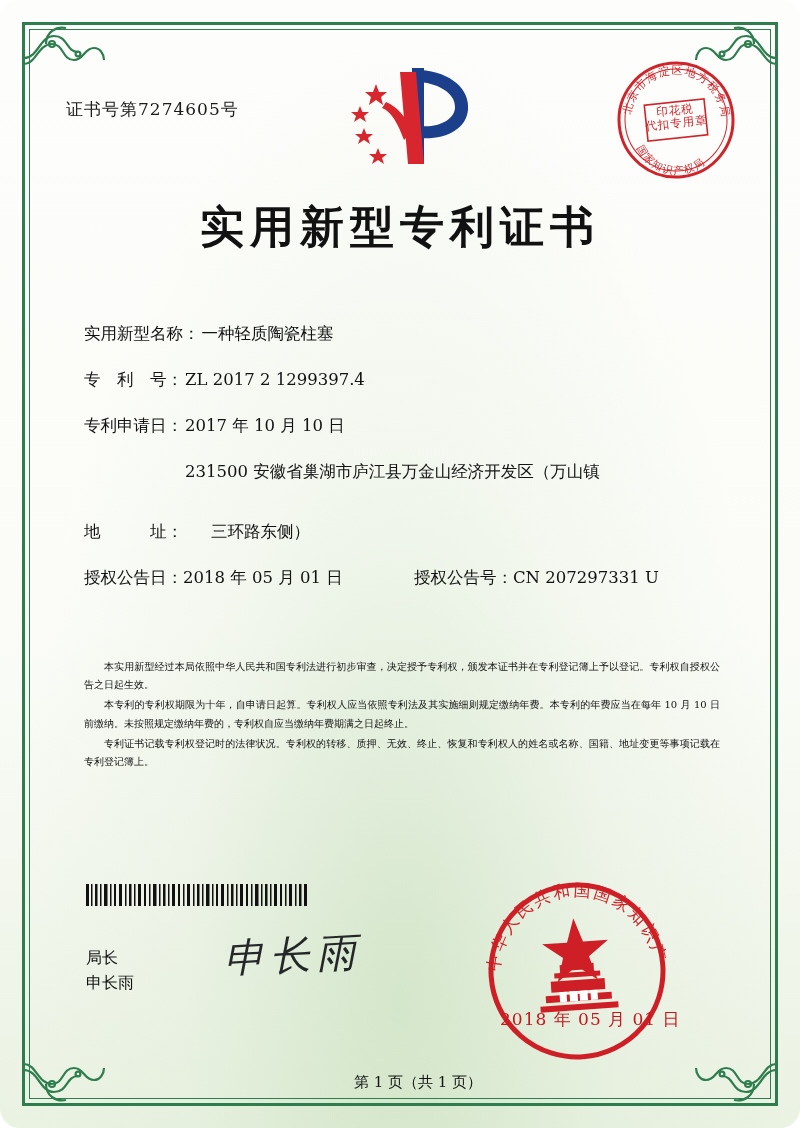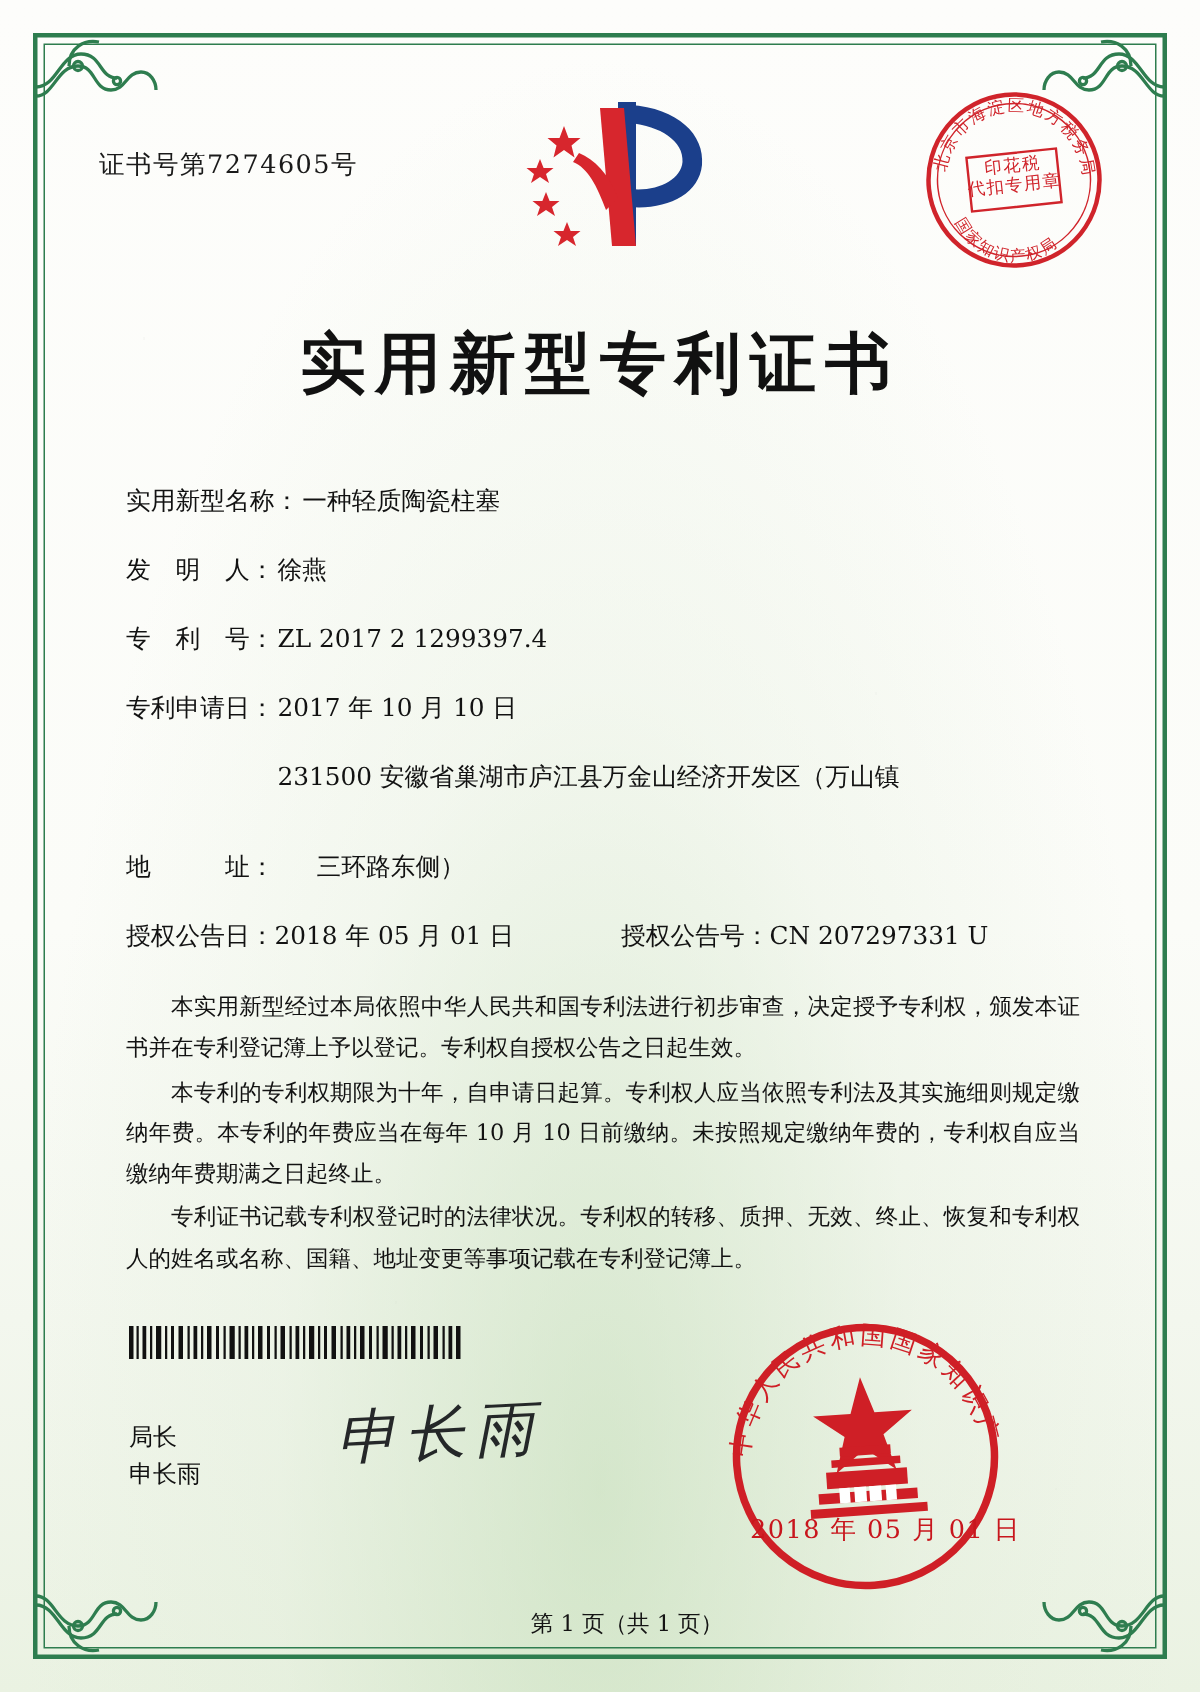--- a/index.html
+++ b/index.html
@@ -15,20 +15,21 @@
   }
 
   .page {
     position: relative;
     width: 800px;
     height: 1128px;
     background:
       radial-gradient(ellipse at 50% 88%, rgba(190, 218, 178, 0.55) 0%, rgba(220, 234, 212, 0.28) 38%, rgba(255,255,255,0) 68%),
       linear-gradient(to bottom, #fdfdfb 0%, #fbfcf8 55%, #f3f7ee 78%, #eaf2e2 100%);
     overflow: hidden;
+    border-radius: 20px;
   }
 
   
   .paper-noise {
     position: absolute;
     inset: 0;
     background-image:
       radial-gradient(circle at 12% 20%, rgba(0,0,0,0.018) 0 1px, rgba(0,0,0,0) 1px),
       radial-gradient(circle at 73% 41%, rgba(0,0,0,0.015) 0 1px, rgba(0,0,0,0) 1px),
       radial-gradient(circle at 33% 77%, rgba(0,0,0,0.012) 0 1px, rgba(0,0,0,0) 1px),
@@ -82,21 +83,21 @@
     letter-spacing: 1px;
     color: #1a1a1a;
     font-family: "DejaVu Serif", "Liberation Serif", serif;
     white-space: nowrap;
   }
 
   
   .doc-title {
     position: absolute;
     left: 0; right: 0;
-    top: 213px;
+    top: 198px;
     text-align: center;
     font-size: 44px;
     letter-spacing: 6px;
     font-weight: bold;
     color: #111;
     font-family: "DejaVu Serif", "Liberation Serif", serif;
   }
 
   
   .fields {
@@ -136,21 +137,21 @@
   }
   .grant-left { flex: 0 0 330px; white-space: pre; }
   .grant-right { flex: 1 1 auto; white-space: pre; }
 
   
   .body-text {
     position: absolute;
     left: 84px;
     top: 658px;
     width: 636px;
-    font-size: 15px;
+    font-size: 10px;
     line-height: 1.82;
     color: #121212;
     text-align: justify;
     font-family: "DejaVu Serif", "Liberation Serif", serif;
   }
   .body-text p {
     margin: 0 0 2px 0;
     text-indent: 2em;
   }
 
@@ -313,24 +314,20 @@
       </g>
     </svg>
   </div>
 
   <div class="doc-title">实用新型专利证书</div>
 
   <div class="fields">
     <div class="field-row">
       <span class="field-label">实用新型名称：</span>
       <span class="field-value">一种轻质陶瓷柱塞</span>
-    </div>
-    <div class="field-row">
-      <span class="field-label">发　明　人：</span>
-      <span class="field-value">徐燕</span>
     </div>
     <div class="field-row">
       <span class="field-label">专　利　号：</span>
       <span class="field-value">ZL 2017 2 1299397.4</span>
     </div>
     <div class="field-row">
       <span class="field-label">专利申请日：</span>
       <span class="field-value">2017 年 10 月 10 日</span>
     </div>
     <div class="field-row">

